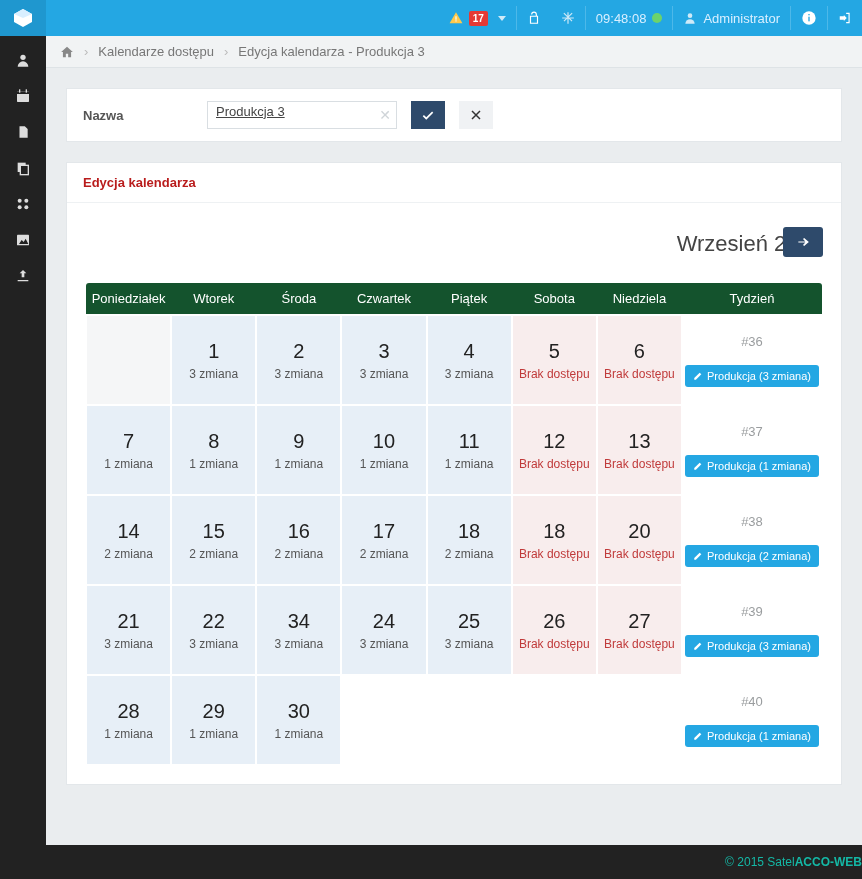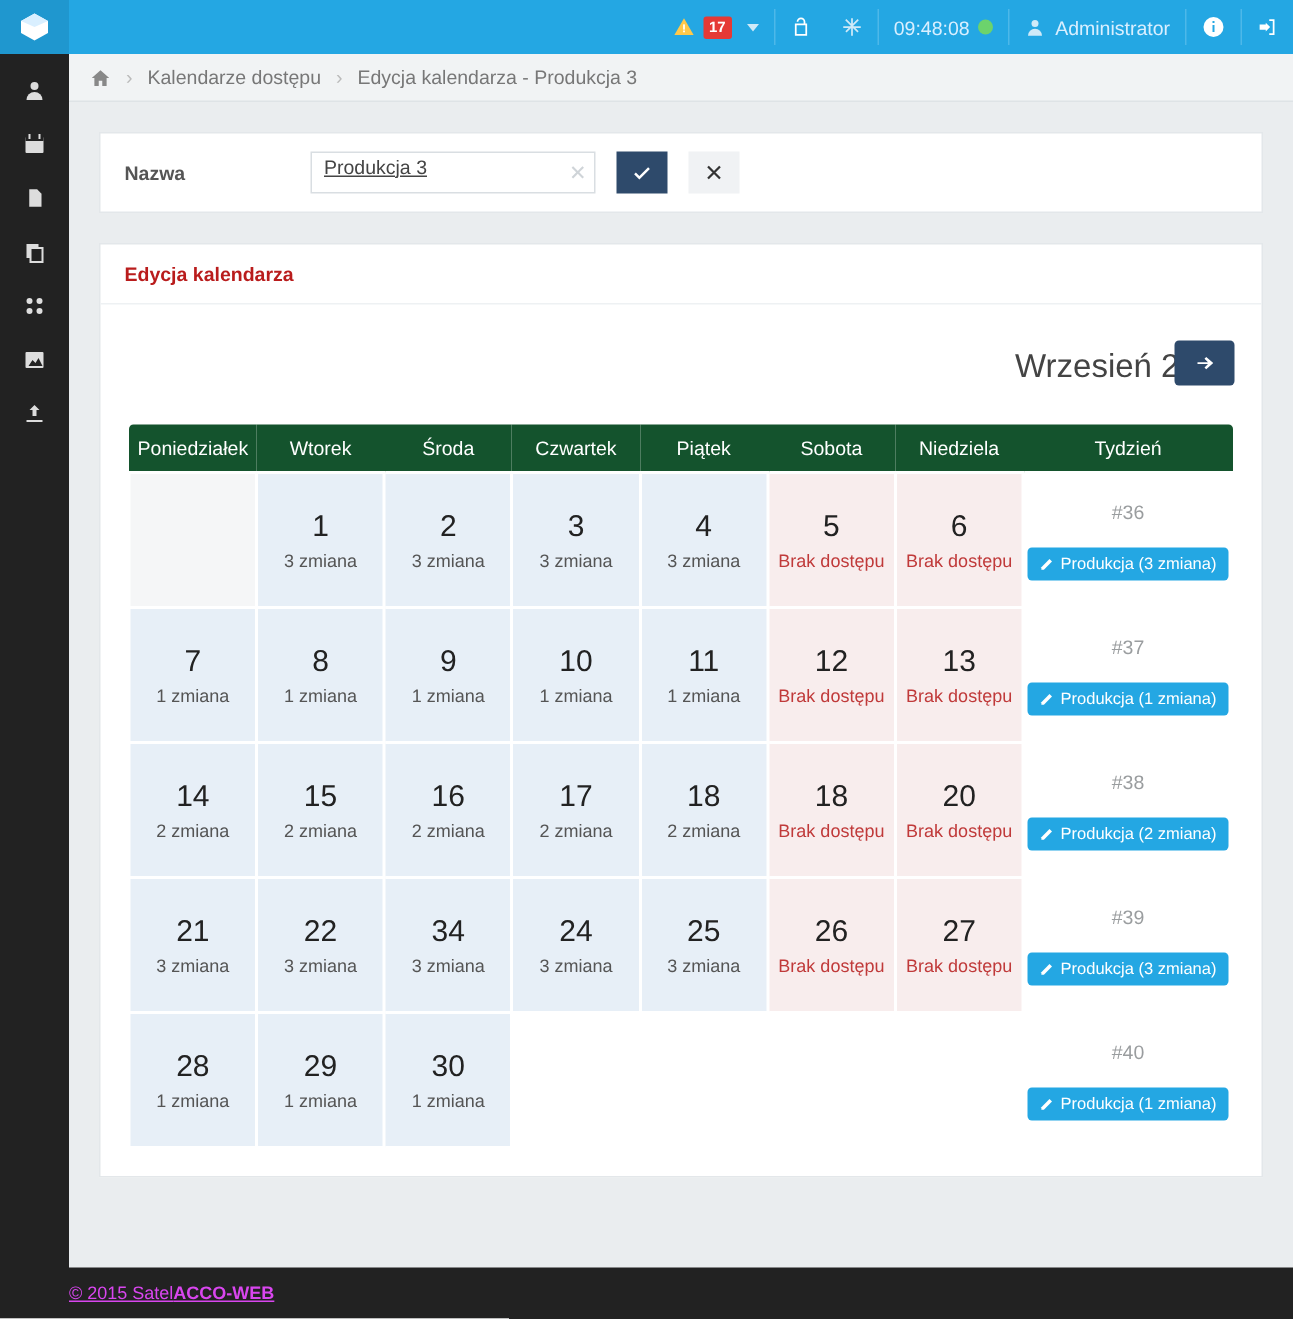--- a/index.html
+++ b/index.html
@@ -39,21 +39,21 @@
   table.cal th:last-child { border-top-right-radius: 3px; }
   table.cal td { height: 90px; vertical-align: middle; text-align: center; border: 2px solid #fff; font-size: 12px; color: #555; }
   .cell-blue { background: #e7eff7; }
   .cell-red { background: #f8eded; }
   .cell-gray { background: #f5f6f7; }
   .cell-empty { background: #fff; }
   .day-num { font-size: 20px; color: #222; display: block; margin-bottom: 4px; }
   .no-access { color: #c03a3a; font-size: 12px; text-align: center; }
   .wk-label { color: #9a9d9f; font-size: 13px; margin-bottom: 16px; display: block; }
   .wk-btn { background: #24a7e3; color: #fff; font-size: 11px; padding: 5px 8px; border-radius: 3px; display: inline-flex; align-items: center; gap: 4px; white-space: nowrap; }
-  .footer { height: 34px; background: #222; color: #d946ef; display: flex; align-items: center; justify-content: flex-start; font-size: 12px; text-decoration: underline; }
+  .footer { height: 34px; background: #222; color: #14b8a6; display: flex; align-items: center; justify-content: flex-end; font-size: 12px; }
   .footer b { font-weight: bold; }
   svg { display: block; }
 </style>
 </head>
 <body>
 
 <div class="topbar">
   <div class="logo-box">
     <svg width="20" height="20" viewBox="0 0 20 20">
         <polygon points="10,1 19,6 19,14 10,19 1,14 1,6" fill="#fff"></polygon>

